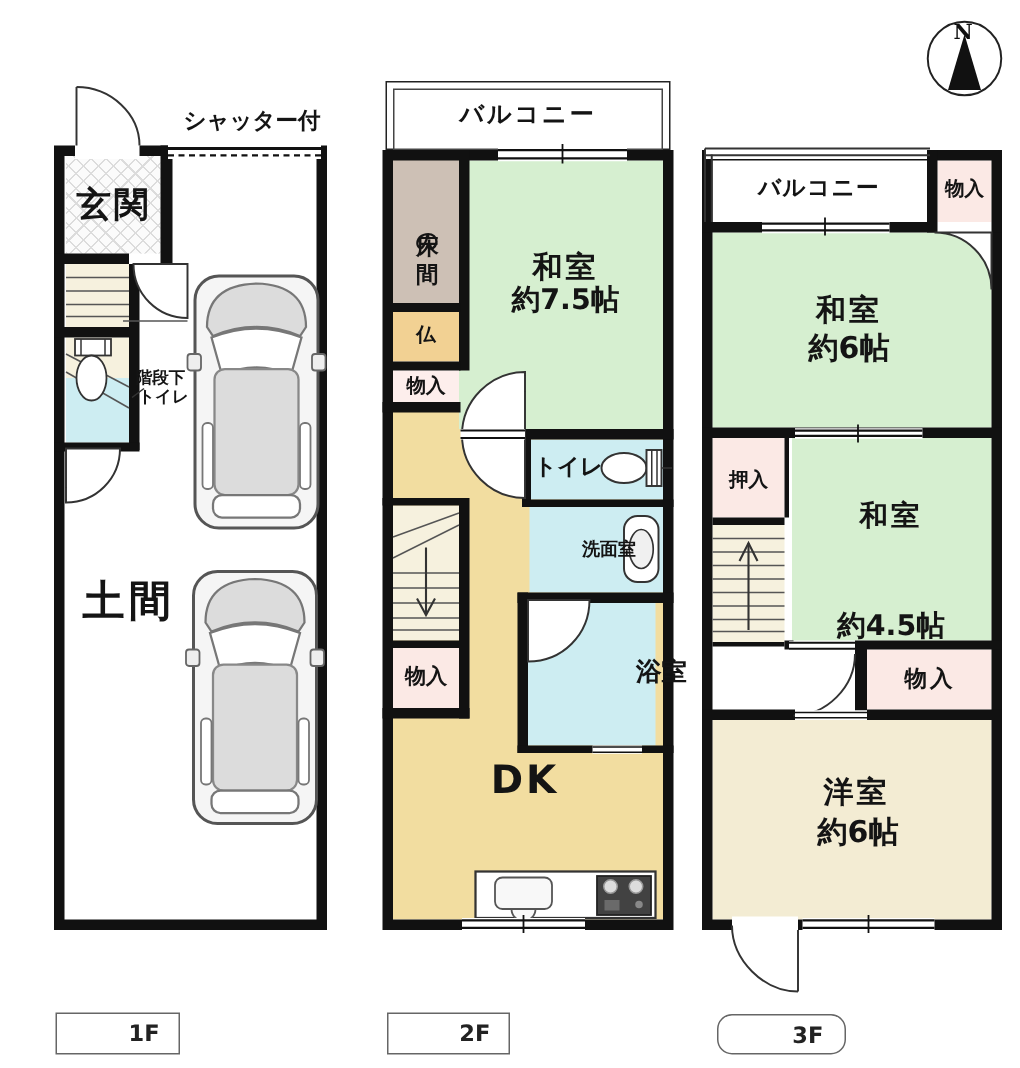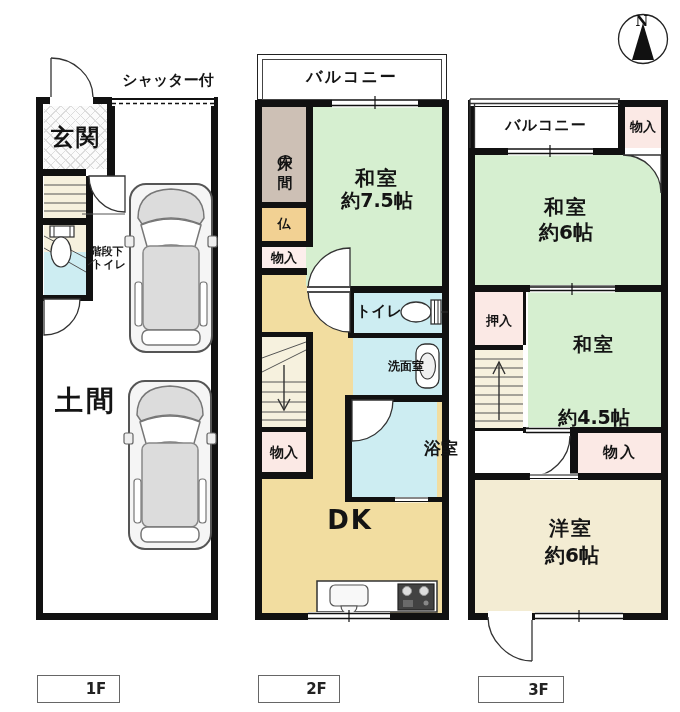--- a/index.html
+++ b/index.html
@@ -320,17 +320,17 @@
   <div class="lbl" style="left:620px;top:453px;font-size:15px;letter-spacing:2px;">物入</div>
   <div class="lbl" style="left:571px;top:528px;font-size:20px;letter-spacing:2px;">洋室</div>
   <div class="lbl" style="left:572px;top:555px;font-size:20px;">約6帖</div>
 
   <div class="floorbox" style="left:37px;top:675px;width:46px;height:26px;">
     <span>1F</span>
   </div>
   <div class="floorbox" style="left:258px;top:675px;width:45px;height:26px;">
     <span>2F</span>
   </div>
-  <div class="floorbox" style="left:478px;top:676px;width:49px;height:25px;">
+  <div class="floorbox" style="left:478px;top:676px;width:49px;height:25px;border-radius:10px;">
     <span>3F</span>
   </div>
 
 </div>
 
 </body></html>

